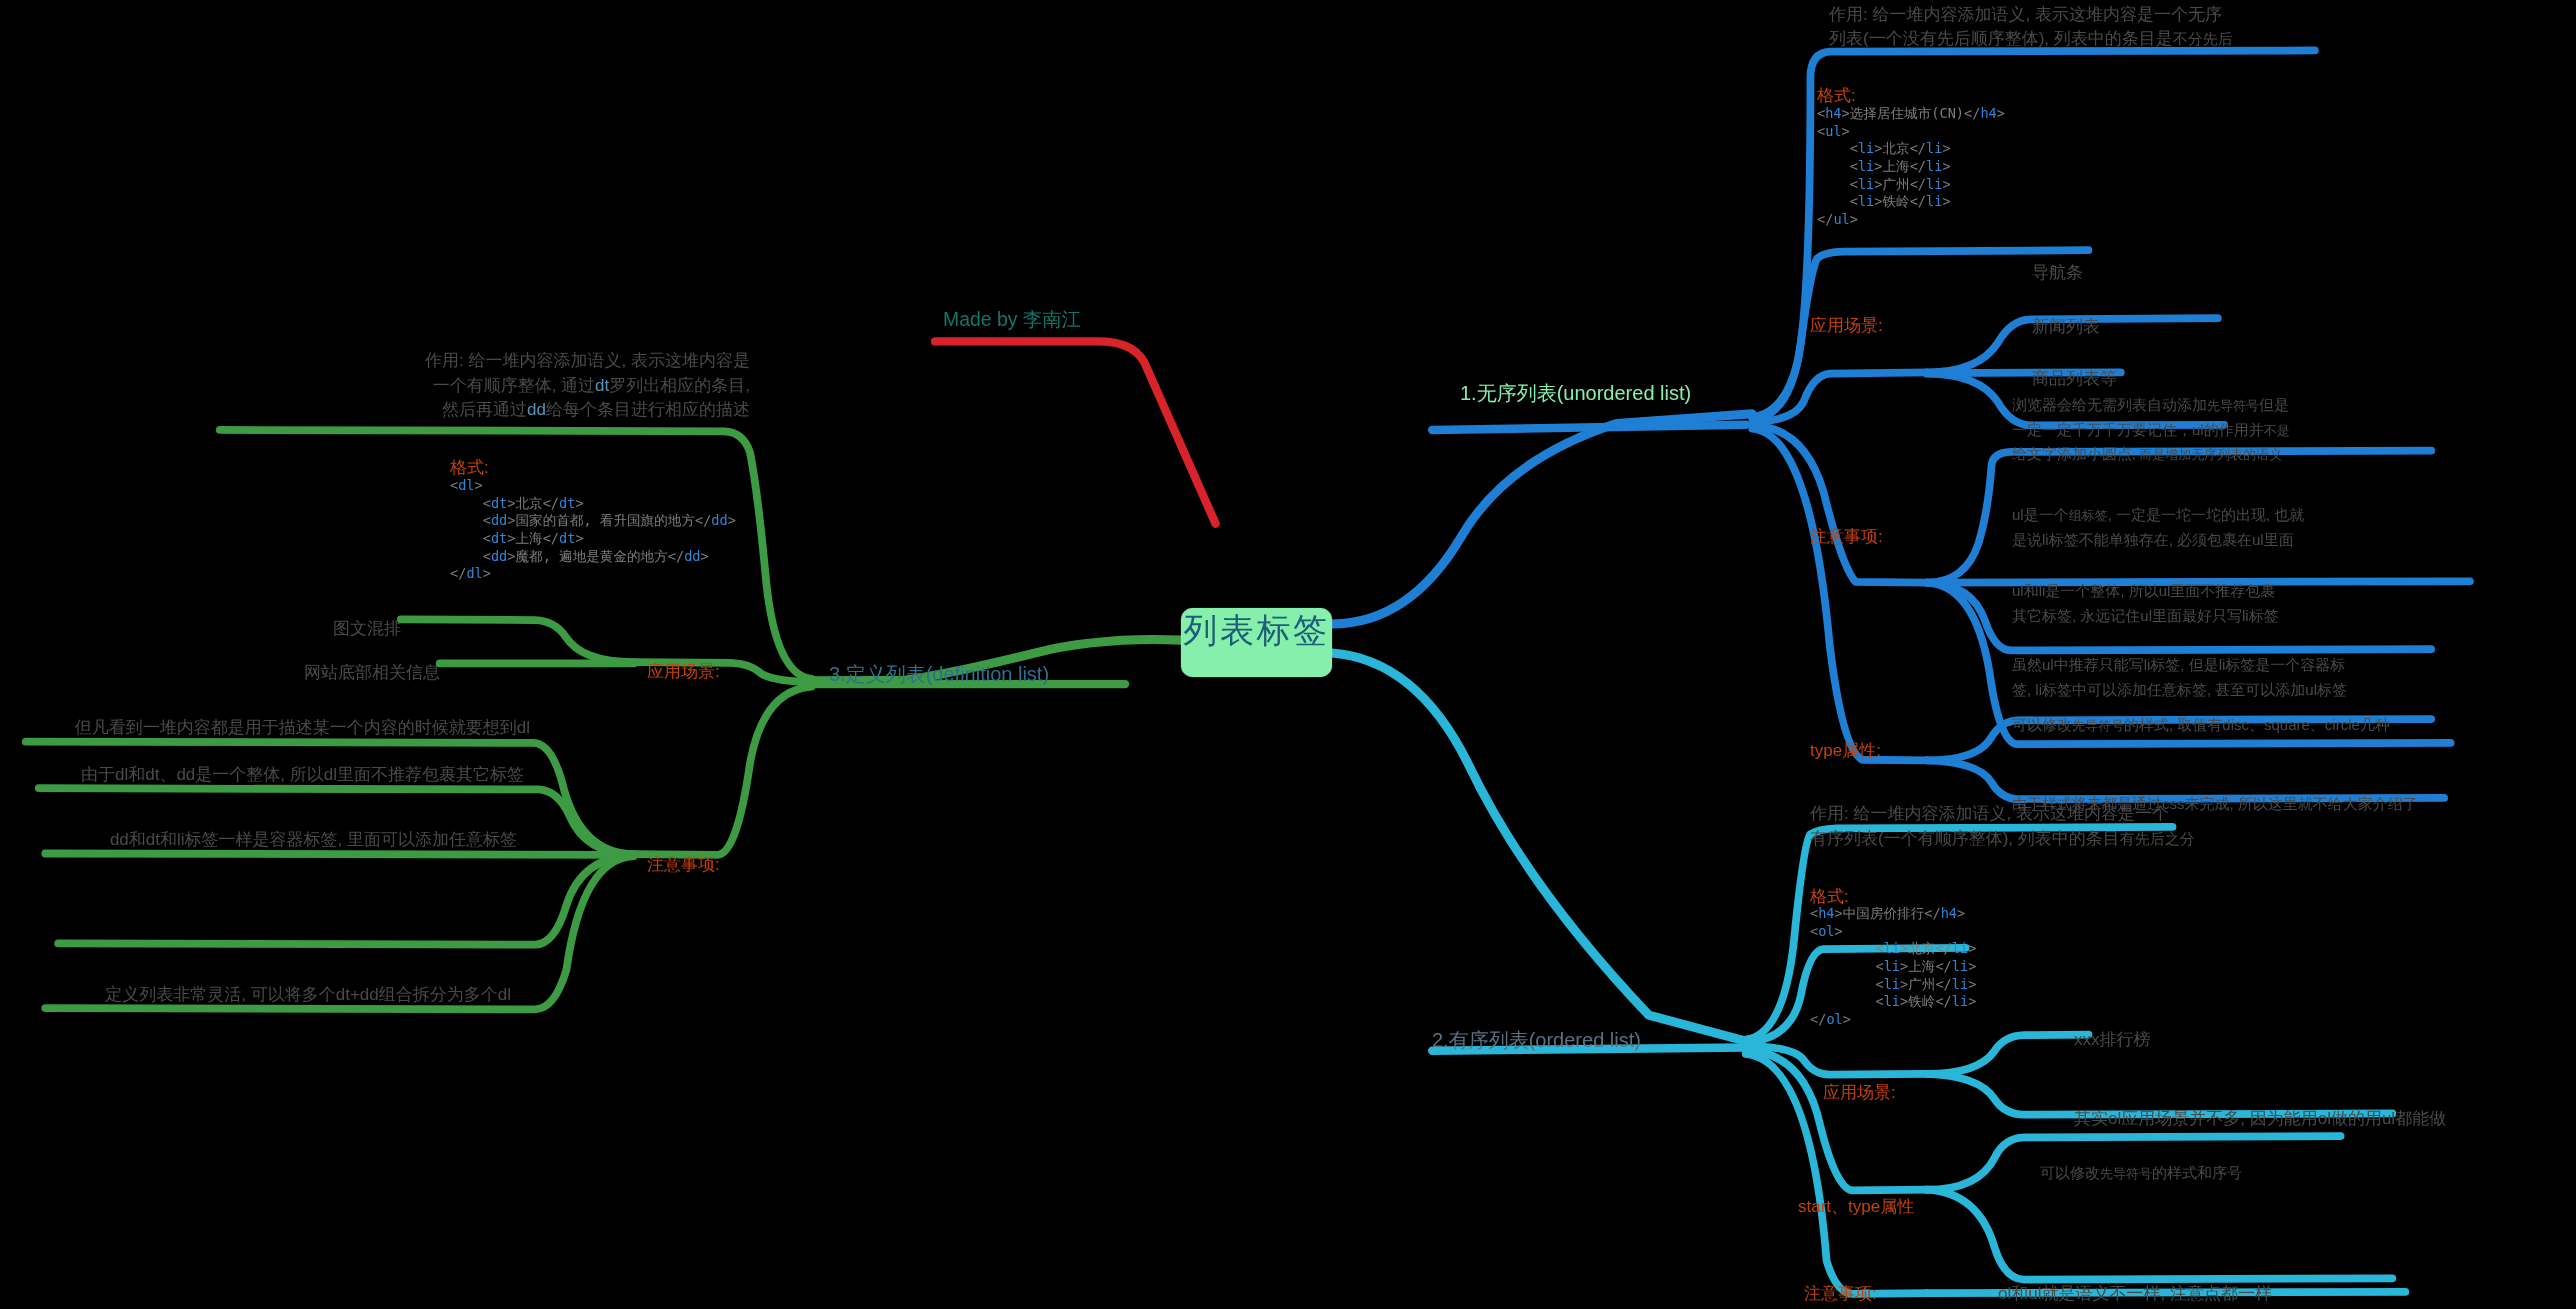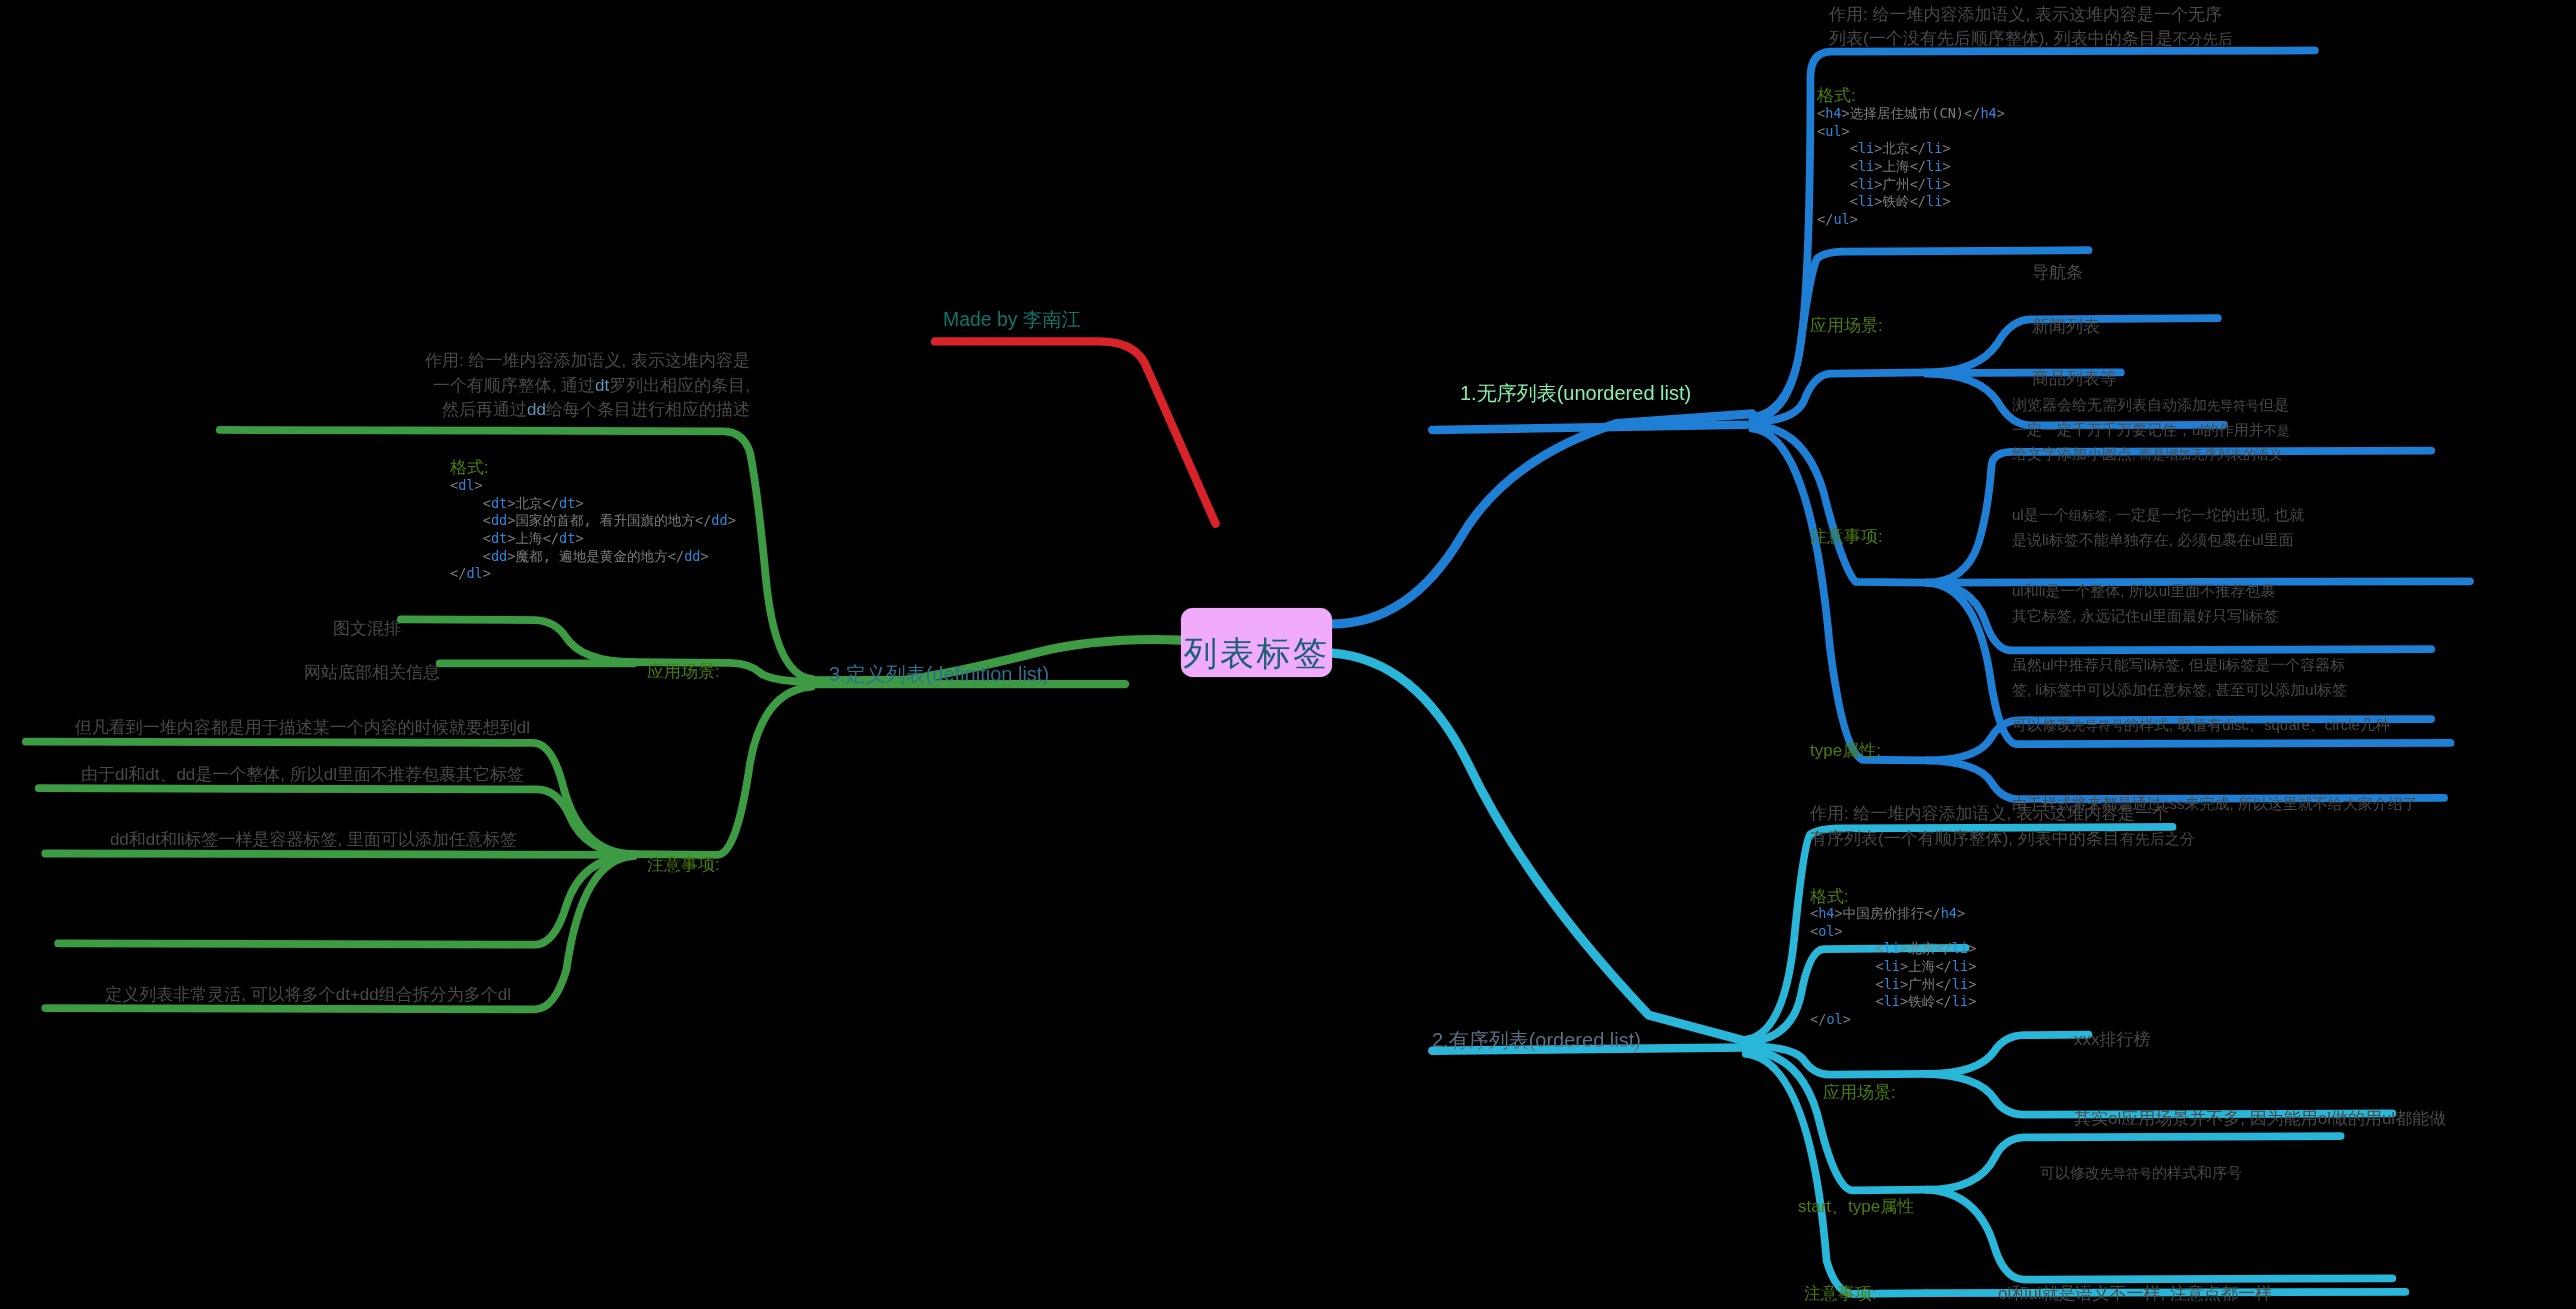--- a/index.html
+++ b/index.html
@@ -1,28 +1,28 @@
 <!DOCTYPE html>
 <html style="font-size:10.3px"><head>
 <meta charset="utf-8">
 <style>
   html,body{margin:0;padding:0;background:#000;}
   body{width:2576px;height:1310px;position:relative;overflow:hidden;
        font-family:"Liberation Sans","DejaVu Sans",sans-serif;}
   #canvas{position:absolute;inset:0;width:2576px;height:1310px;}
   svg.links{position:absolute;left:0;top:0;width:2576px;height:1310px;pointer-events:none;}
-  .central{position:absolute;background:#f0abfc;border-radius:11.6px;
-           color:#1d5f77;display:flex;align-items:flex-end;justify-content:center;
+  .central{position:absolute;background:#86efac;border-radius:11.6px;
+           color:#1d5f77;display:flex;align-items:flex-start;justify-content:center;
            box-shadow:0 0 0 0.6px rgba(255,255,255,.15);}
   .central span{font-size:34px;letter-spacing:2.6px;}
   .branch-title{position:absolute;white-space:nowrap;font-size:20px;}
   .b-blue{color:#86efac;}
   .b-cyan{color:#5b7082;}
   .b-green{color:#2f6f8f;}
-  .sub-label{position:absolute;white-space:nowrap;font-size:17px;color:#4d7c0f;}
+  .sub-label{position:absolute;white-space:nowrap;font-size:17px;color:#c2410c;}
   .leaf{position:absolute;font-size:17px;color:#4a4a4a;}
   .codeblk{position:absolute;font-family:"DejaVu Sans Mono","Liberation Mono",monospace;
            font-size:13.6px;line-height:1.30;color:#7d7d7d;white-space:pre;}
   .codeblk .tag{color:#2f86d8;}
   .para{position:absolute;color:#4a4a4a;font-size:17px;line-height:1.45;}
   .para .sm{font-size:13px;}
   .para .md{font-size:15px;}
   .para .tagc{color:#5b93b8;}
   .rightalign{text-align:right;}
   .made{position:absolute;font-size:19.4px;color:#0f766e;white-space:nowrap;}

